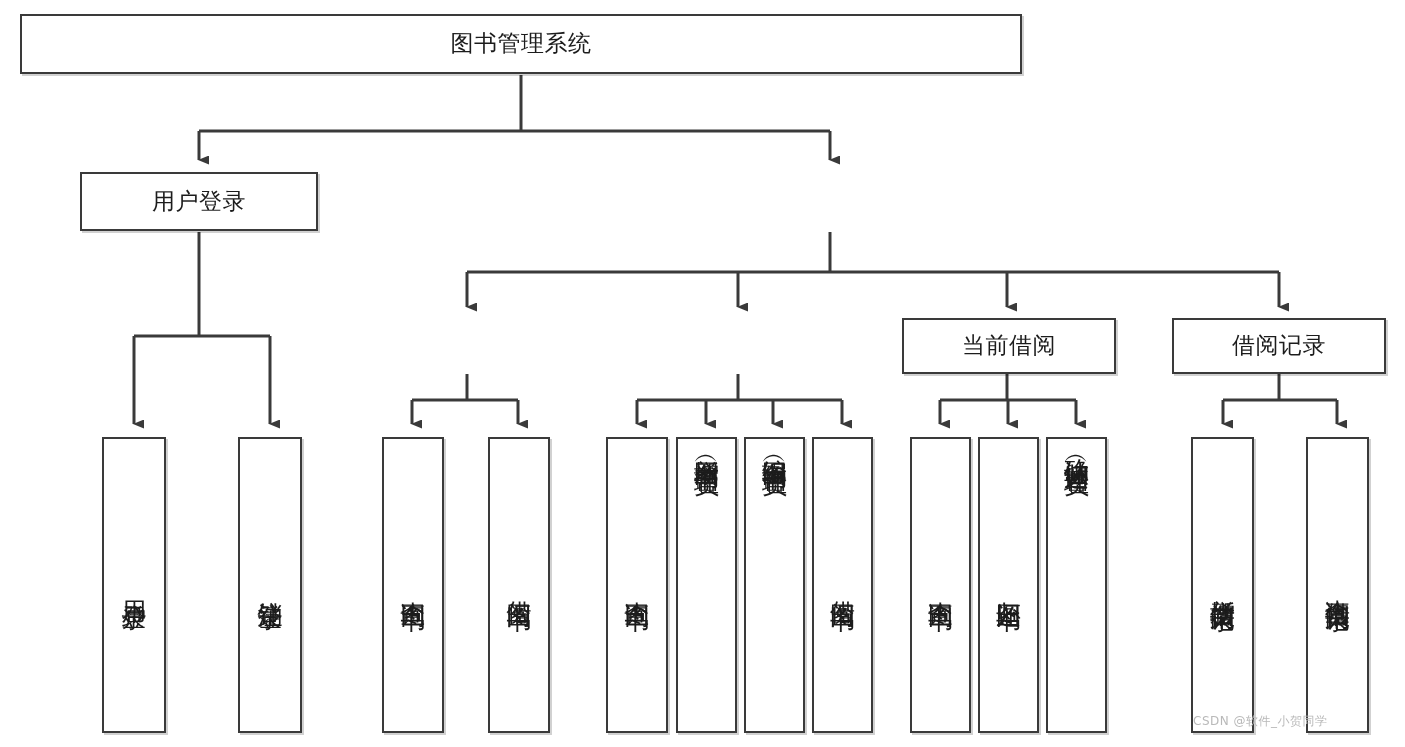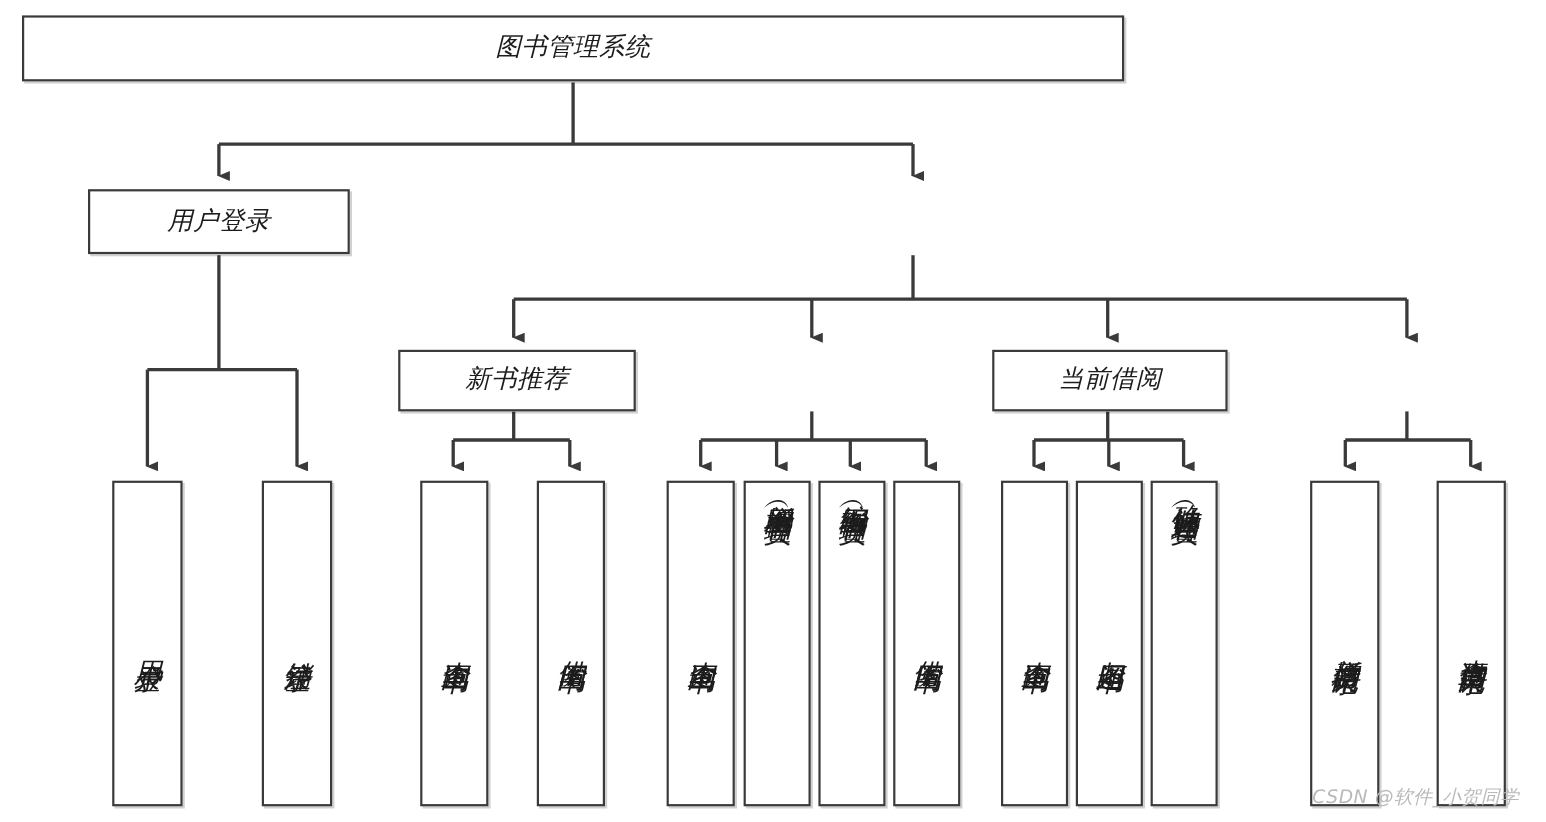--- a/index.html
+++ b/index.html
@@ -11,21 +11,20 @@
     width: 1405px;
     height: 747px;
     font-family: "DejaVu Sans", "Liberation Sans", sans-serif;
     overflow: hidden;
     position: relative;
   }
   #diagram-root {
     position: relative;
     width: 1134px;
     height: 747px;
-    font-style: italic;
   }
   svg.canvas {
     position: absolute;
     top: 0;
     left: 0;
     width: 1405px;
     height: 747px;
   }
   .node-box {
     position: absolute;
@@ -63,21 +62,21 @@
     height: auto;
     margin: 0 auto;
   }
   .node-box.vert-center {
     align-items: center;
   }
   .watermark {
     position: absolute;
     left: 1193px;
     top: 713px;
-    font-size: 17px;
+    font-size: 12px;
     color: #b9b9b9;
     letter-spacing: 0.5px;
     white-space: nowrap;
     user-select: none;
   }
 </style>
 </head>
 <body>
 
 <div id="diagram-root">
@@ -134,29 +133,29 @@
 
   <div class="node-box horizontal" style="left:20px; top:14px; width:1002px; height:60px;">
     <span class="node-label">图书管理系统</span>
   </div>
 
   <div class="node-box horizontal" style="left:80px; top:172px; width:238px; height:59px;">
     <span class="node-label">用户登录</span>
   </div>
 
 
-  <div class="node-box horizontal" style="left:362px; top:318px; width:216px; height:56px;">
-    <span class="node-label">新书推荐</span>
-  </div>
 
 
   <div class="node-box horizontal" style="left:902px; top:318px; width:214px; height:56px;">
     <span class="node-label">当前借阅</span>
   </div>
 
+  <div class="node-box horizontal" style="left:1172px; top:318px; width:214px; height:56px;">
+    <span class="node-label">借阅记录</span>
+  </div>
 
   <div class="node-box vertical vert-center" style="left:102px; top:437px; width:64px; height:296px;">
     <span class="node-label">用户登录</span>
   </div>
 
   <div class="node-box vertical vert-center" style="left:238px; top:437px; width:64px; height:296px;">
     <span class="node-label">注销登录</span>
   </div>
 
   <div class="node-box vertical vert-center" style="left:382px; top:437px; width:62px; height:296px;">

